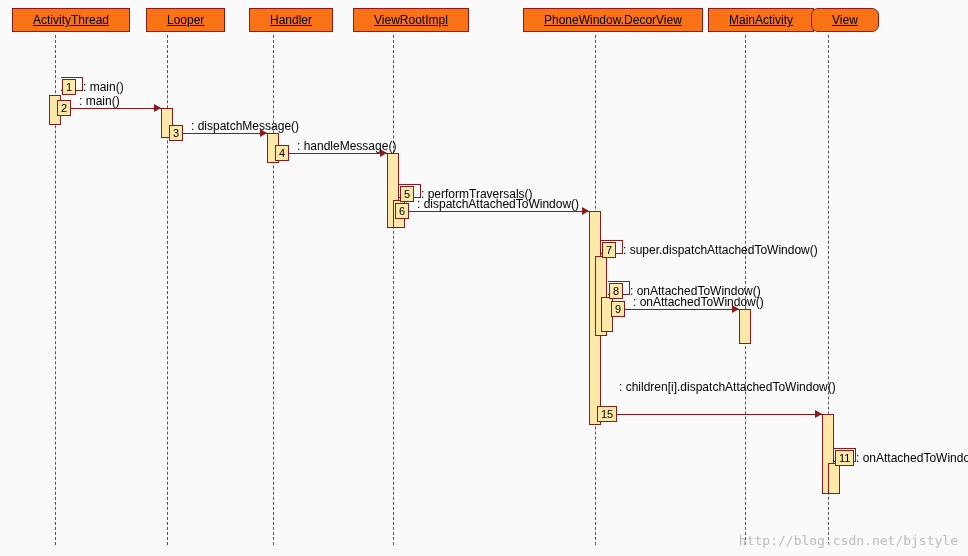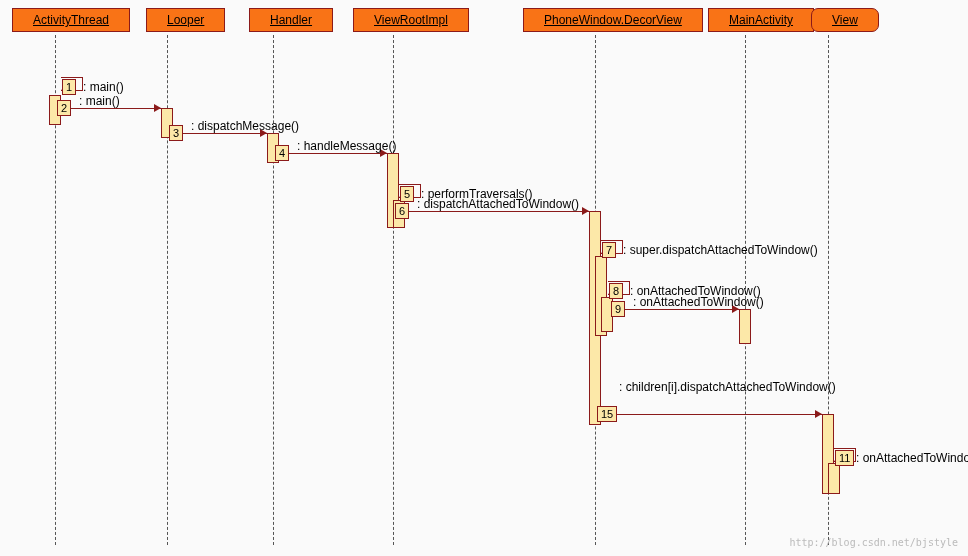--- a/index.html
+++ b/index.html
@@ -82,21 +82,21 @@
     width: 0; height: 0;
     border-top: 4px solid transparent;
     border-bottom: 4px solid transparent;
     border-right: 7px solid #8b1a1a;
   }
   .watermark {
     position: absolute;
     right: 10px;
     bottom: 8px;
     color: #bbb;
-    font-size: 10px;
+    font-size: 13px;
     font-family: monospace;
   }
 </style>
 </head>
 <body>
 
 <div class="participant" style="left:12px;top:8px;">ActivityThread</div>
 <div class="participant" style="left:146px;top:8px;">Looper</div>
 <div class="participant" style="left:249px;top:8px;text-align:center;">Handler</div>
 <div class="participant" style="left:353px;top:8px;">ViewRootImpl</div>

